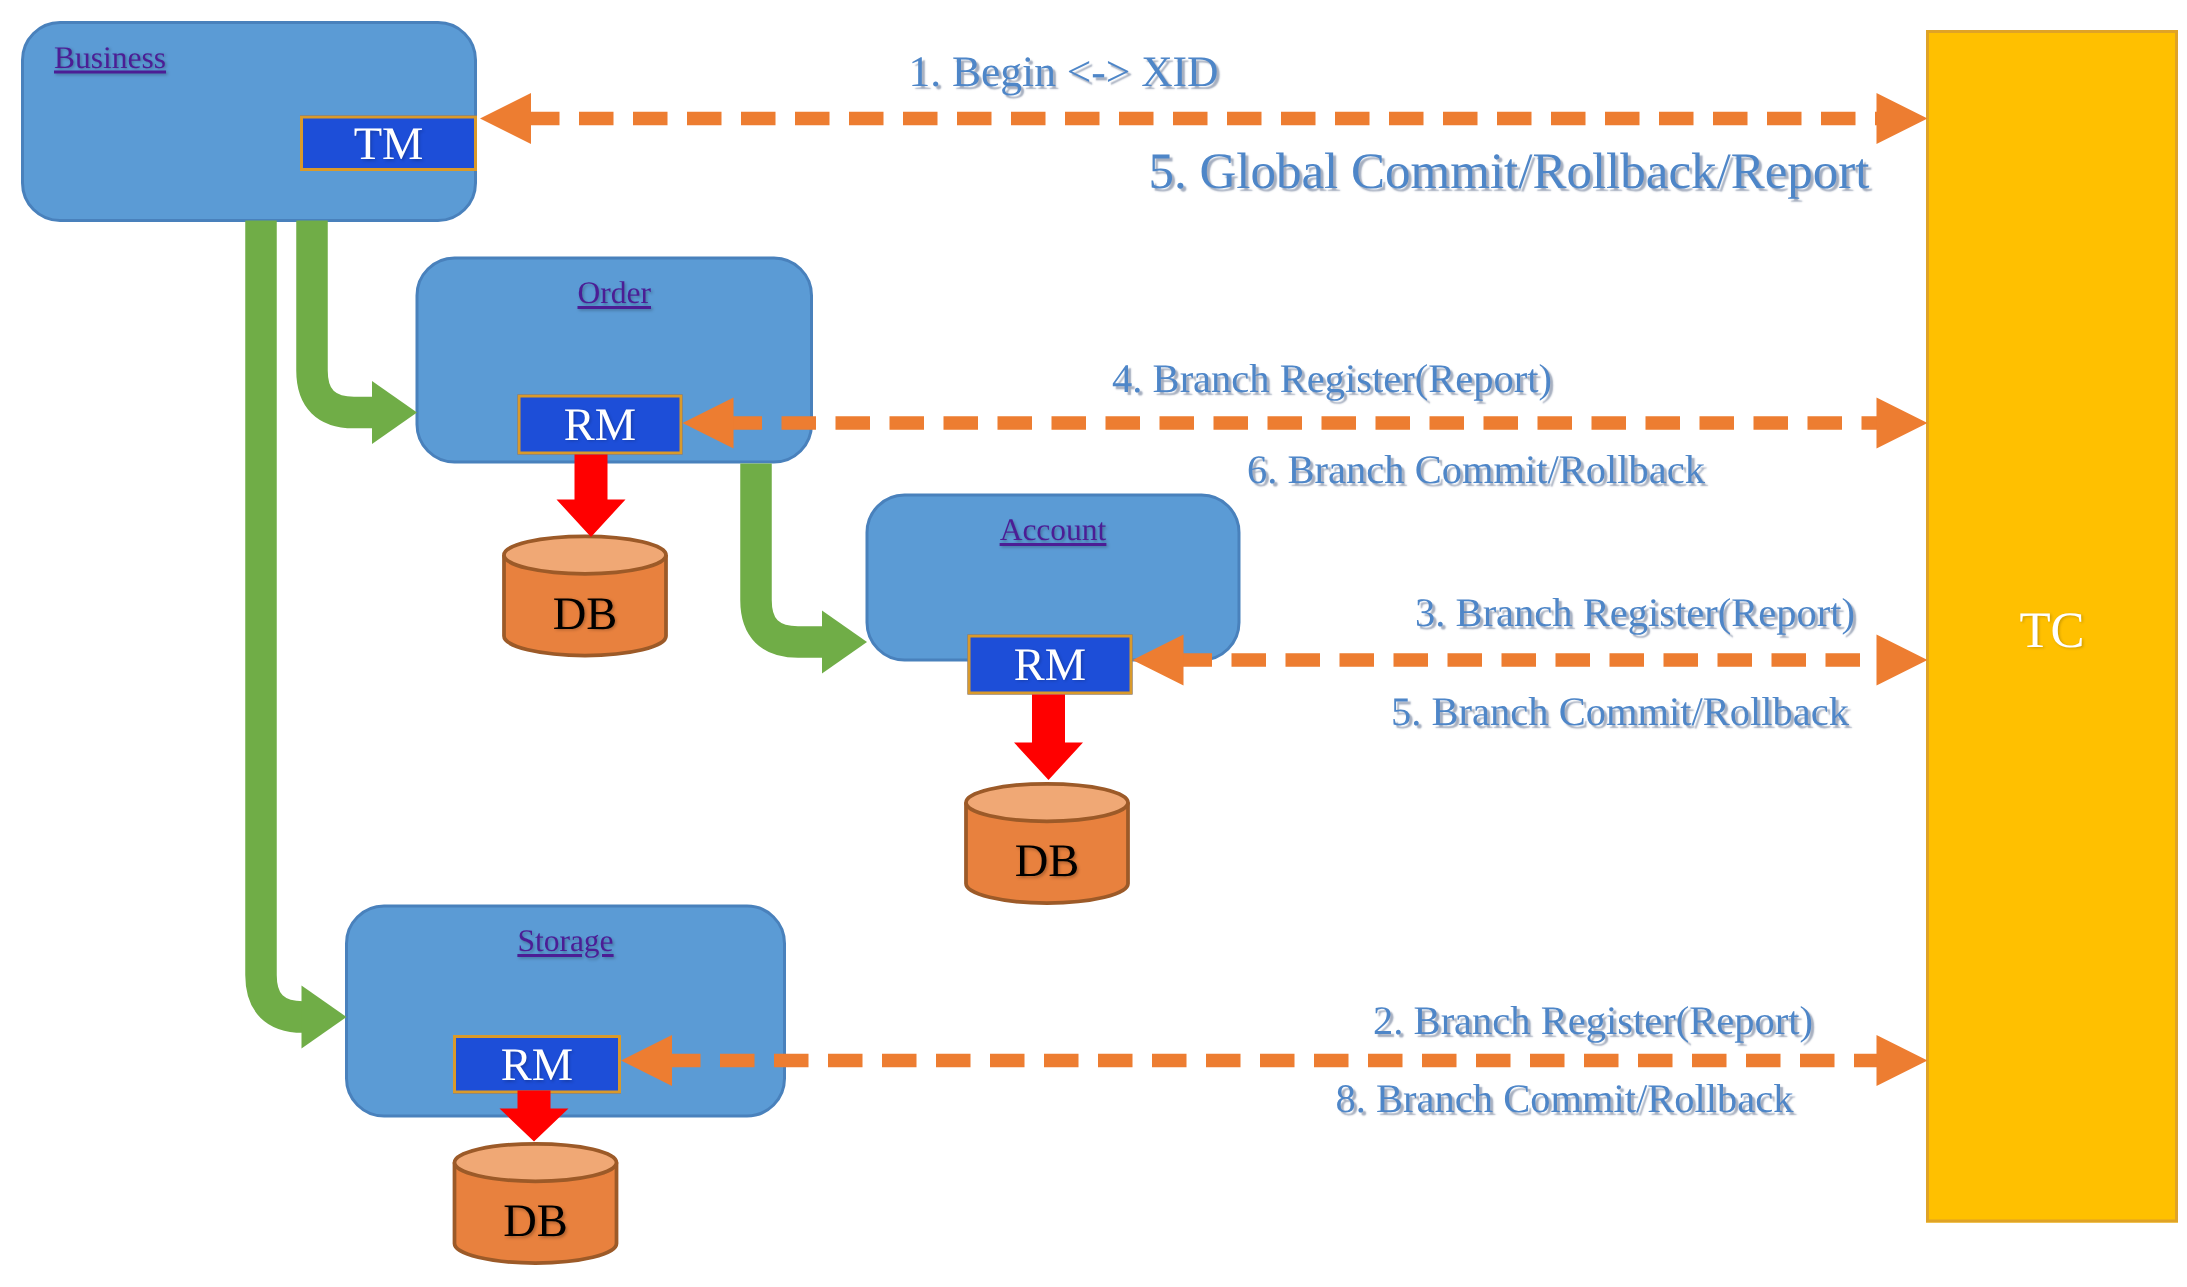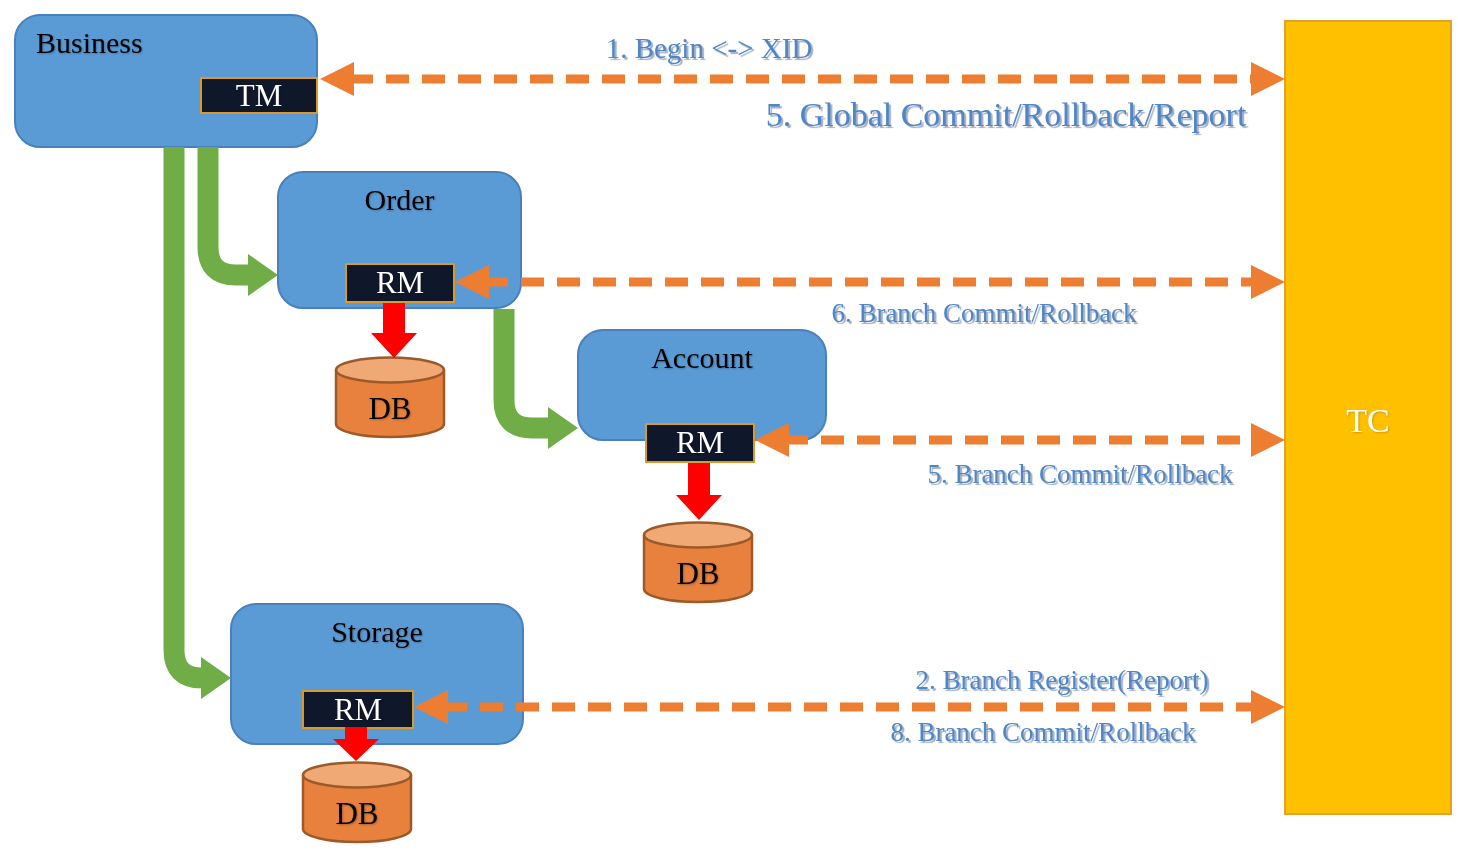--- a/index.html
+++ b/index.html
@@ -14,42 +14,43 @@
   
   .node {
     position: absolute;
     background: #5B9BD5;
     border: 2px solid #4981BC;
     border-radius: 26px;
     box-sizing: border-box;
     color: #ffffff;
   }
   .node-title {
-    color: #000000;
-    font-size: 30px;
+    color: #4c1d95;
+    font-size: 21px;
     text-shadow: 1px 1px 2px rgba(0,0,0,0.25);
     white-space: nowrap;
+    text-decoration: underline;
   }
   .title-left   { position: absolute; left: 20px; top: 10px; }
   .title-center { position: absolute; left: 0; right: 0; top: 10px; text-align: center; }
   .badge {
     position: absolute;
-    background: #0f172a;
+    background: #1d4ed8;
     border: 2px solid #D99A2B;
     box-sizing: border-box;
     display: flex;
     align-items: center;
     justify-content: center;
     color: #ffffff;
     font-size: 31px;
     text-shadow: 1px 1px 2px rgba(0,0,0,0.2);
   }
   #business { left: 14px;  top: 14px;  width: 304px; height: 134px; }
   #tm-badge { left: 184px; top: 61px;  width: 118px; height: 37px; }
-  #order    { left: 277px; top: 171px; width: 245px; height: 138px; }
+  #order    { left: 277px; top: 171px; width: 265px; height: 138px; }
   #order-rm   { left: 66px; top: 90px; width: 110px; height: 40px; }
   #account  { left: 577px; top: 329px; width: 250px; height: 112px; }
   #account-rm { left: 66px; top: 92px; width: 110px; height: 40px; }
   #storage  { left: 230px; top: 603px; width: 294px; height: 142px; }
   #storage-rm { left: 70px; top: 85px; width: 112px; height: 39px; }
   
   #tc {
     position: absolute;
     left: 1284px; top: 20px; width: 168px; height: 795px;
     background: #FFC000;
@@ -181,18 +182,20 @@
     </g>
     <g>
       <line x1="444" y1="707" x2="1255" y2="707" stroke="#ED7D31" stroke-width="9" stroke-dasharray="23 13"></line>
       <polygon points="414,707 448,690 448,724" fill="#ED7D31"></polygon>
       <polygon points="1285,707 1251,690 1251,724" fill="#ED7D31"></polygon>
     </g>
   </svg>
 
   <div class="msg" id="msg-1">1. Begin &lt;-&gt; XID</div>
   <div class="msg big" id="msg-5">5. Global Commit/Rollback/Report</div>
+  <div class="msg" id="msg-4">4. Branch Register(Report)</div>
   <div class="msg" id="msg-6">6. Branch Commit/Rollback</div>
+  <div class="msg" id="msg-3">3. Branch Register(Report)</div>
   <div class="msg" id="msg-7">5. Branch Commit/Rollback</div>
   <div class="msg" id="msg-2">2. Branch Register(Report)</div>
   <div class="msg" id="msg-8">8. Branch Commit/Rollback</div>
 
 </div>
 
 </body></html>

